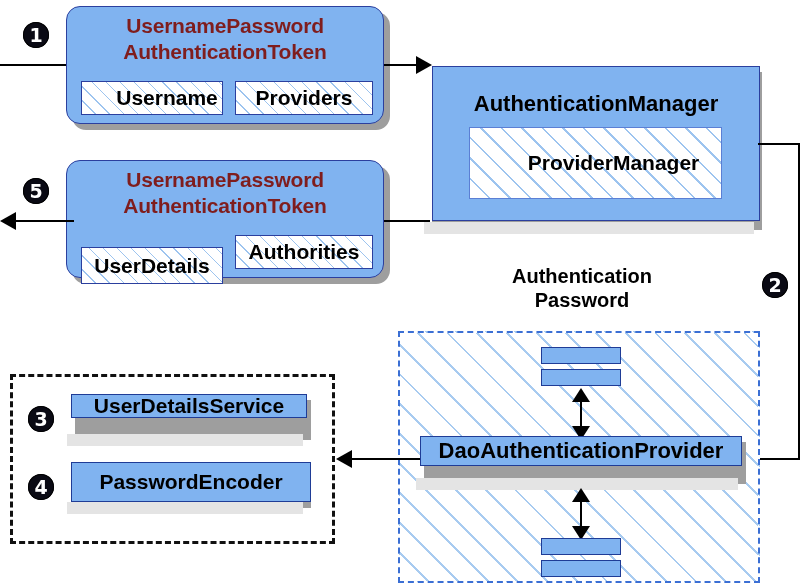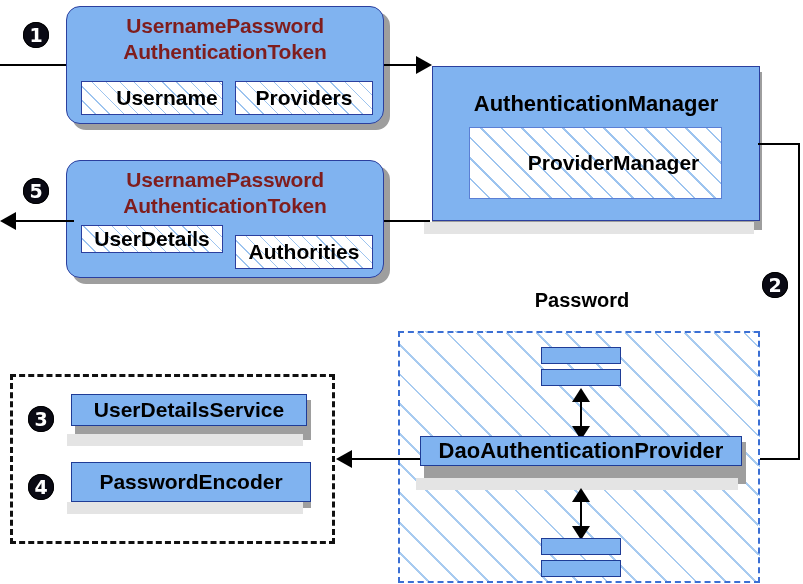--- a/index.html
+++ b/index.html
@@ -154,35 +154,36 @@
     <div class="mgr-title">AuthenticationManager</div>
     <div class="hatch-box" style="left:36px;top:60px;width:253px;height:72px;">ProviderManager</div>
   </div>
 
   <div class="badge" style="left:23px;top:178px;">5</div>
 
   <div class="shadow-gray" style="left:72px;top:166px;width:318px;height:118px;border-radius:14px;"></div>
   <div class="token-card" style="left:66px;top:160px;width:318px;height:118px;">
     <div class="token-title">UsernamePassword</div>
     <div class="token-title" style="top:32px;">AuthenticationToken</div>
-    <div class="slot" style="left:14px;top:64px;width:142px;height:28px;">UserDetails</div>
+    <div class="slot" style="left:14px;top:86px;width:142px;height:37px;">UserDetails</div>
     <div class="slot" style="left:168px;top:74px;width:138px;height:34px;">Authorities</div>
   </div>
 
   <div class="line-h" style="left:384px;top:220px;width:46px;"></div>
 
   <div class="line-h" style="left:16px;top:220px;width:58px;"></div>
   <div class="arrow-l" style="left:0px;top:212px;"></div>
 
   <div class="line-h" style="left:758px;top:143px;width:42px;"></div>
   <div class="line-v" style="left:798px;top:143px;height:316px;"></div>
   <div class="line-h" style="left:706px;top:458px;width:94px;"></div>
   <div class="arrow-l" style="left:690px;top:450px;"></div>
   <div class="badge" style="left:762px;top:272px;">2</div>
 
+  <div class="group-title" style="left:466px;top:264px;width:232px;">Authentication</div>
   <div class="group-title" style="left:466px;top:288px;width:232px;">Password</div>
 
   <div class="dashed-blue" style="left:398px;top:331px;width:362px;height:252px;"></div>
 
   <div class="bar-box" style="left:541px;top:347px;width:80px;height:17px;"></div>
   <div class="bar-box" style="left:541px;top:369px;width:80px;height:17px;"></div>
 
   <div class="line-v" style="left:580px;top:392px;height:42px;"></div>
   <div class="arrow-u" style="left:572px;top:388px;"></div>
   <div class="arrow-d" style="left:572px;top:426px;"></div>
@@ -199,20 +200,20 @@
   <div class="bar-box" style="left:541px;top:560px;width:80px;height:17px;"></div>
 
   <div class="line-h" style="left:352px;top:458px;width:68px;"></div>
   <div class="arrow-l" style="left:336px;top:450px;"></div>
 
   <div class="dashed-black" style="left:10px;top:374px;width:325px;height:170px;"></div>
 
   <div class="badge" style="left:28px;top:406px;">3</div>
   <div class="shadow-gray" style="left:75px;top:400px;width:236px;height:40px;"></div>
   <div class="shadow-light" style="left:67px;top:434px;width:236px;height:12px;"></div>
-  <div class="bar-box" style="left:71px;top:394px;width:236px;height:32px;font-size:21px;">UserDetailsService</div>
+  <div class="bar-box" style="left:71px;top:394px;width:236px;height:24px;font-size:21px;">UserDetailsService</div>
 
   <div class="badge" style="left:28px;top:474px;">4</div>
   <div class="shadow-gray" style="left:75px;top:468px;width:236px;height:40px;"></div>
   <div class="shadow-light" style="left:67px;top:502px;width:236px;height:12px;"></div>
   <div class="bar-box" style="left:71px;top:462px;width:240px;height:40px;font-size:21px;">PasswordEncoder</div>
 
 </div>
 
 </body></html>

